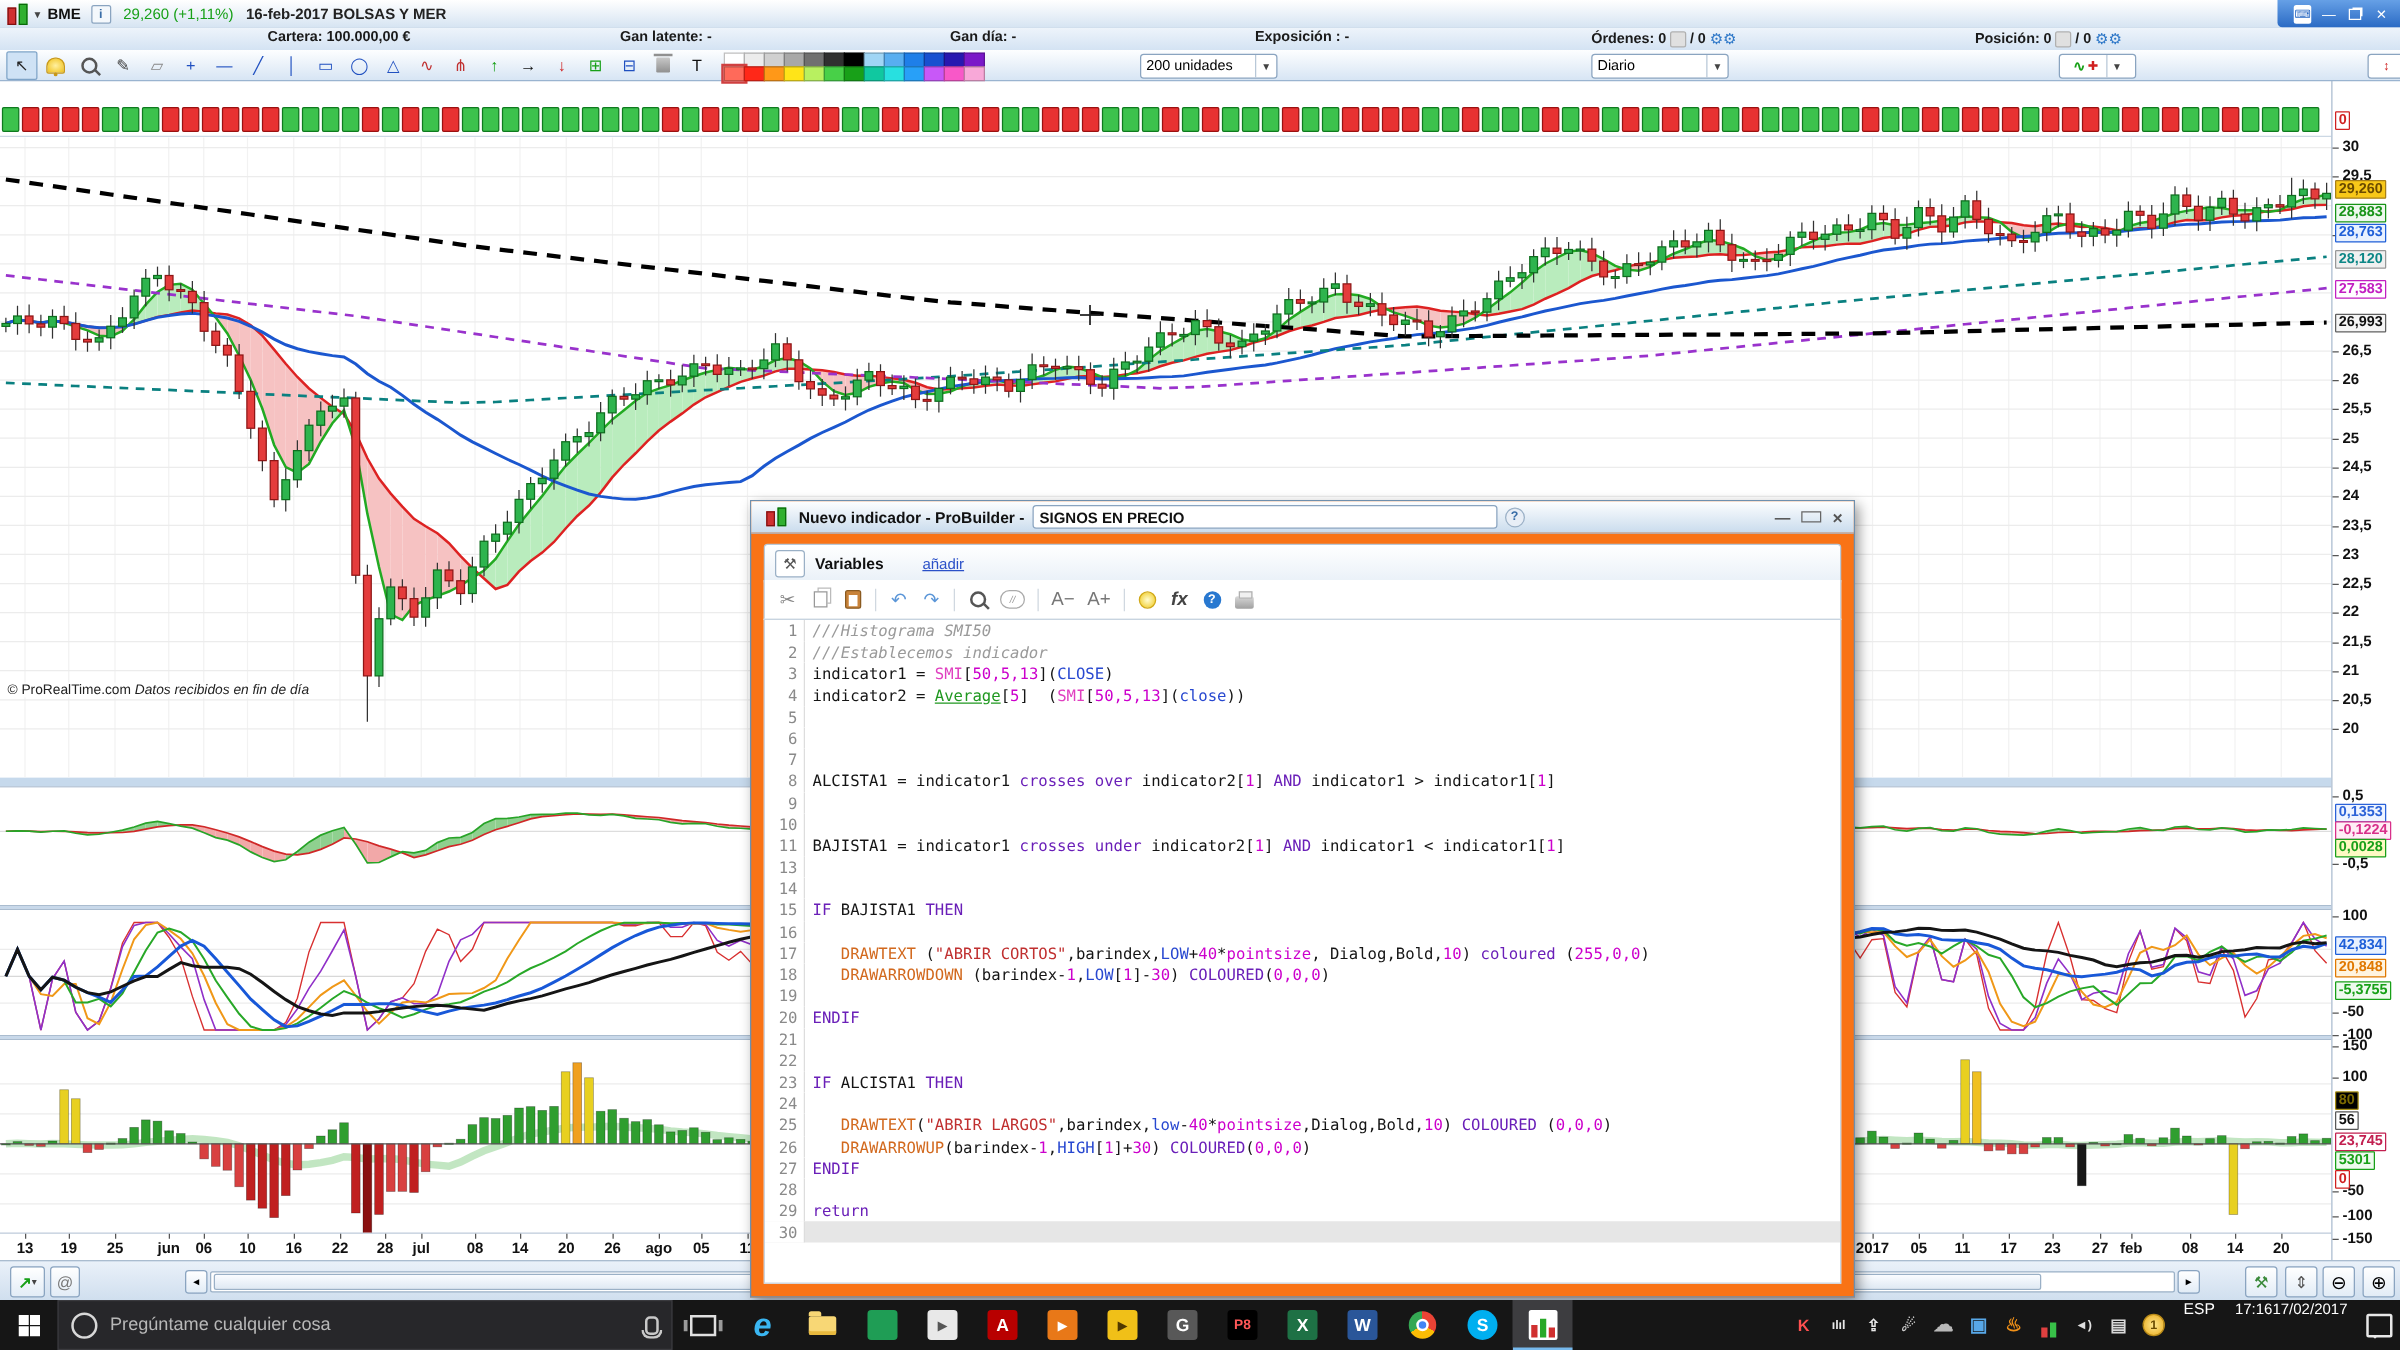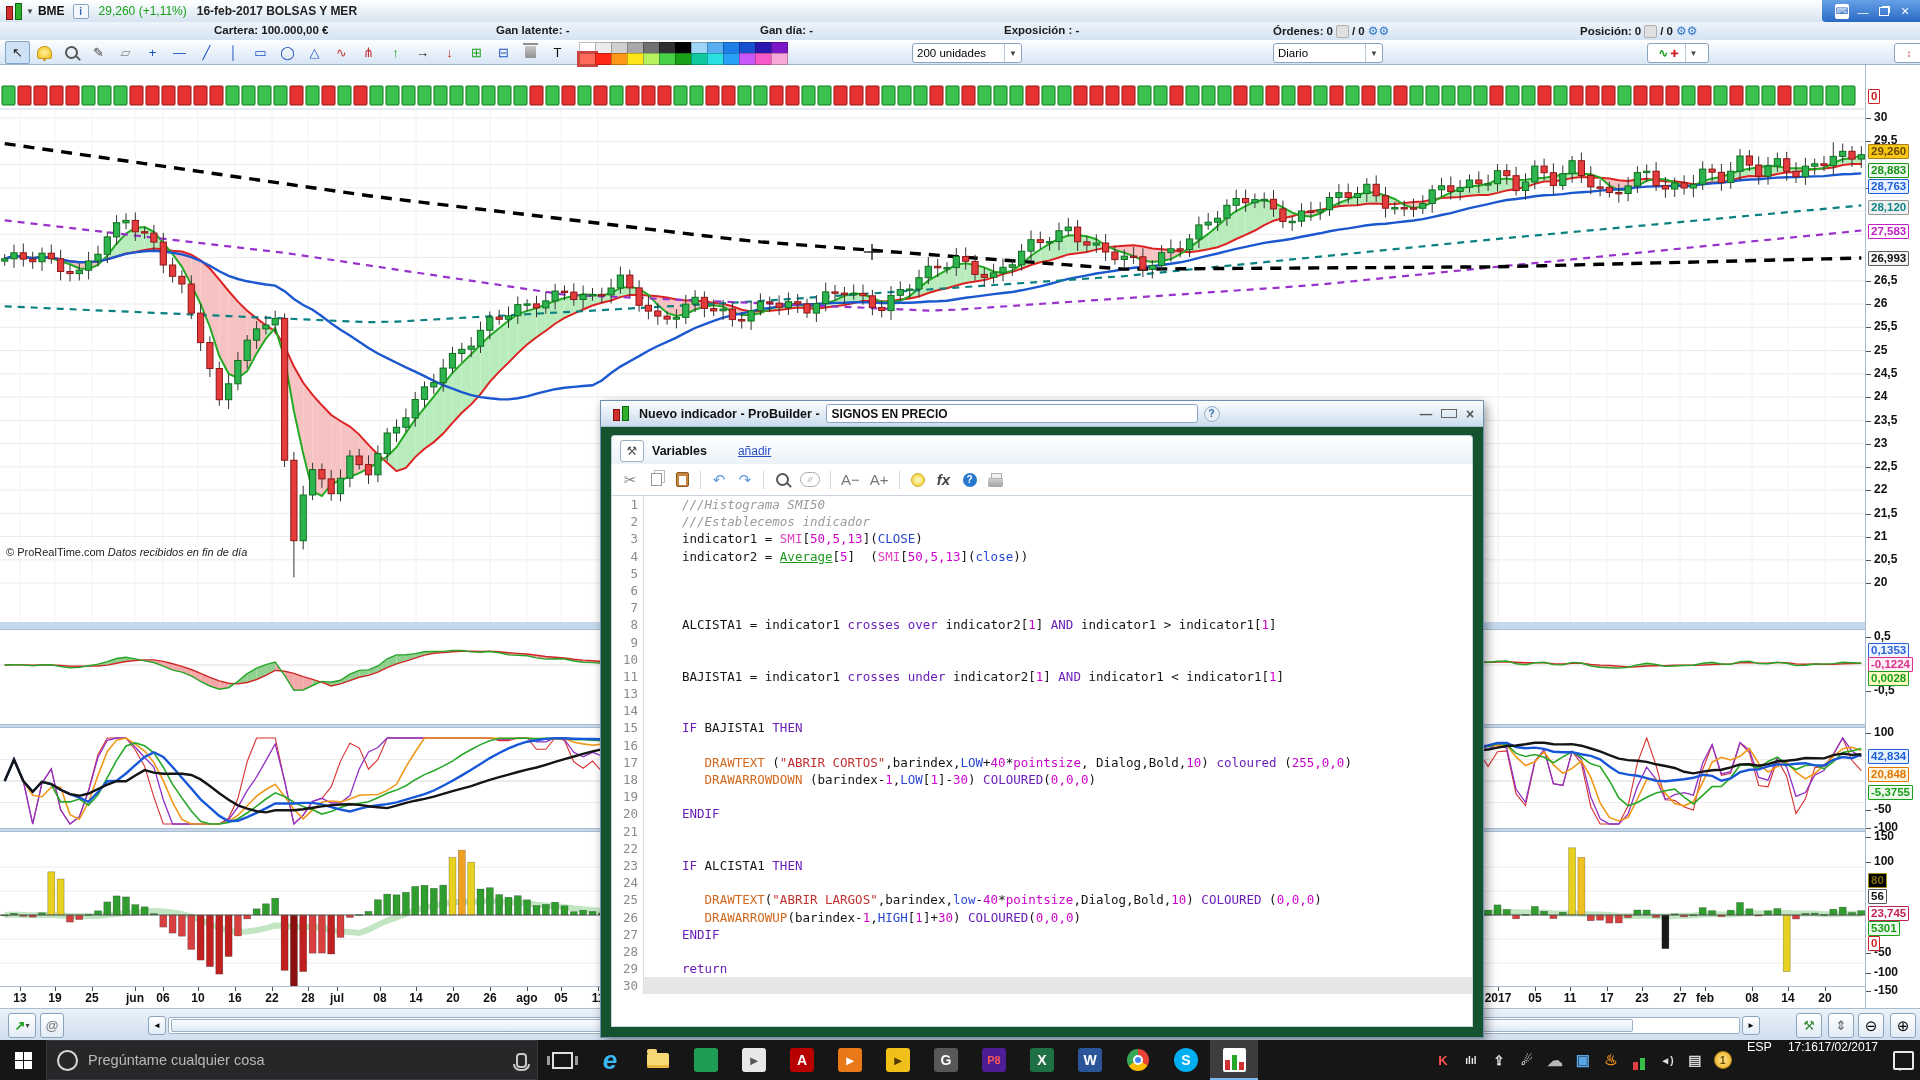--- a/index.html
+++ b/index.html
@@ -74,21 +74,21 @@
   
   .scrollrow{position:absolute;top:1008px;left:0;right:0;height:32px;background:linear-gradient(#eaf1f9,#cfdeee);
     border-top:1px solid #aabccf;z-index:2;}
   .sbtn{position:absolute;top:4px;width:26px;height:23px;background:linear-gradient(#fff,#e2ecf6);
     border:1px solid #8aa4c0;border-radius:3px;display:flex;align-items:center;justify-content:center;font-size:13px;}
   .track{position:absolute;top:8px;height:15px;background:#fff;border:1px solid #9ab0c6;border-radius:2px;}
   .thumb{position:absolute;top:1px;height:11px;background:linear-gradient(#fafcff,#dfe9f3);border:1px solid #9ab0c6;border-radius:2px;}
   .grip{position:absolute;top:2px;left:50%;color:#8a9ab0;font-size:9px;transform:translateX(-50%);}
 
   
-  .editor{position:absolute;left:600px;top:400px;width:882px;height:636px;background:#14532d;
+  .editor{position:absolute;left:600px;top:400px;width:882px;height:636px;background:#f97316;
     border:1px solid #6e8fae;box-shadow:3px 4px 10px rgba(0,0,0,.4);z-index:50;}
   .etitle{height:25px;background:linear-gradient(#fdfeff,#cadced);border-bottom:1px solid #aabccf;
     display:flex;align-items:center;font-size:12.5px;font-weight:bold;color:#111;padding:0 6px;gap:6px;}
   .ename{background:#fff;border:1px solid #8aa4c0;border-radius:3px;height:17px;width:360px;
     display:flex;align-items:center;padding:0 5px;font-size:12px;font-weight:bold;}
   .ewb{margin-left:auto;display:flex;gap:8px;color:#555;align-items:center;}
   .ewb span{width:14px;text-align:center;}
   .evars{position:absolute;top:34px;left:10px;right:10px;height:29px;background:linear-gradient(#ffffff,#eaf1f8);
     border:1px solid #b8c8d8;border-radius:3px 3px 0 0;display:flex;align-items:center;gap:8px;padding:0 8px;font-size:12.5px;}
   .wrenchbtn{width:22px;height:20px;background:#fff;border:1px solid #9ab0c6;border-radius:3px;
@@ -97,21 +97,21 @@
   .evars a{color:#2a50c8;text-decoration:underline;font-size:12px;margin-left:23px;}
   .etools{position:absolute;top:63px;left:10px;right:10px;height:31px;background:#fff;
     border:1px solid #c8d4e0;border-top:none;display:flex;align-items:center;gap:10px;padding:0 10px;color:#888;}
   .etools .sep{width:1px;height:18px;background:#d0d8e0;}
   .etools .eic{display:flex;align-items:center;justify-content:center;min-width:16px;font-size:15px;}
   .ecode{position:absolute;top:94px;left:10px;right:10px;bottom:10px;background:#fff;border:1px solid #c8d4e0;
     font-family:"DejaVu Sans Mono",monospace;font-size:12.5px;overflow:hidden;}
   .crow{display:flex;height:17.2px;line-height:17.2px;white-space:pre;}
   .crow.hl{background:#e6e6e6;}
   .cnum{width:26px;text-align:right;color:#8a8a8a;padding-right:5px;border-right:1px solid #ddd;background:#fff;flex:none;}
-  .ctext{padding-left:6px;margin-left:32px;}
+  .ctext{padding-left:6px;}
   .cm{color:#9a9a9a;font-style:italic;} .kw{color:#6a1fb8;} .fn{color:#d2691e;}
   .fnm{color:#e040c0;} .num{color:#cc00cc;} .str{color:#c03030;} .blu{color:#2848d0;}
   .grn{color:#209820;text-decoration:underline;} .pln{color:#151515;}
 
   
   .taskbar{position:absolute;top:1040px;left:0;right:0;height:40px;background:#161616;z-index:100;
     display:flex;align-items:stretch;color:#e8e8e8;}
   .tbi{width:46px;display:flex;align-items:center;justify-content:center;}
   .search{width:470px;background:#27272a;border:1px solid #3a3a3e;display:flex;align-items:center;gap:10px;padding:0 10px;}
   .search .ph{color:#b8b8b8;font-size:14.5px;}
@@ -1822,21 +1822,21 @@
         <div class="appbtn">
           <span class="sqapp" style="background:#e87818;color:#ffffff;">▸</span>
         </div>
         <div class="appbtn">
           <span class="sqapp" style="background:#f0c018;color:#503800;">▸</span>
         </div>
         <div class="appbtn">
           <span class="sqapp" style="background:#585858;color:#ffffff;">G</span>
         </div>
         <div class="appbtn">
-          <span class="sqapp" style="background:#4c1d95;color:#ff5858;font-size:11px;">P8</span>
+          <span class="sqapp" style="background:#000000;color:#ff5858;font-size:11px;">P8</span>
         </div>
         <div class="appbtn">
           <span class="sqapp" style="background:#1e7145;color:#ffffff;">X</span>
         </div>
         <div class="appbtn">
           <span class="sqapp" style="background:#2a5699;color:#ffffff;">W</span>
         </div>
         <div class="appbtn">
           <span class="i-chrome"></span>
         </div>

